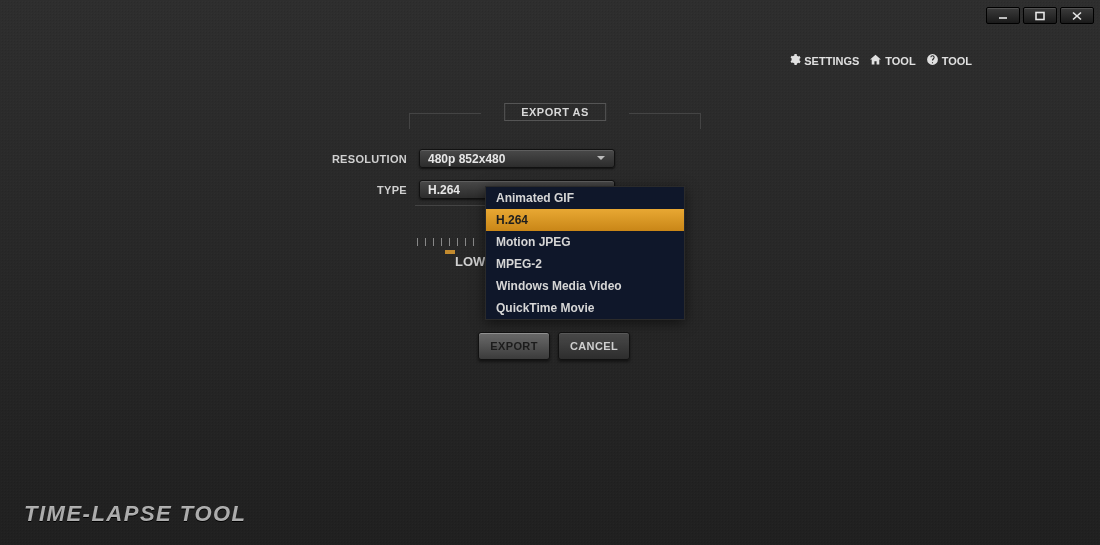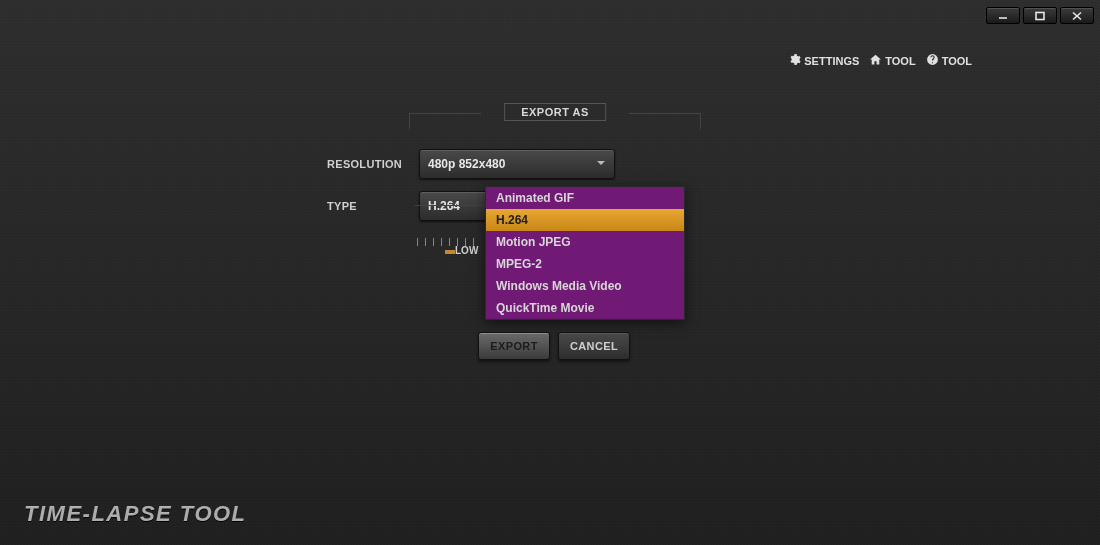--- a/index.html
+++ b/index.html
@@ -76,29 +76,29 @@
     border-top: 1px solid #444;
   }
   .bracket-l { left: -6px; border-left: 1px solid #444; }
   .bracket-r { right: -6px; border-right: 1px solid #444; }
 
   .field-row {
     display: flex; align-items: center; gap: 12px;
     margin-bottom: 12px;
   }
   .labelcol {
-    width: 80px; text-align: left;
+    width: 80px; text-align: right;
     margin-left: -88px;
     font-size: 11px; color: #d0d0d0; font-weight: bold;
     letter-spacing: 0.3px;
   }
 
   .dropdown {
     flex: none;
-    width: 196px; height: 30px;
+    width: 196px; height: 19px;
     background: linear-gradient(#494949,#2c2c2c);
     border: 1px solid #111;
     border-radius: 3px;
     box-shadow: inset 0 1px 0 rgba(255,255,255,0.12), 0 1px 2px rgba(0,0,0,0.6);
     display: flex; align-items: center; padding: 0 8px;
     position: relative; cursor: pointer;
   }
   .dropdown span {
     font-size: 12px; color: #e6e6e6; font-weight: bold;
   }
@@ -106,21 +106,21 @@
     position: absolute; right: 8px; top: 50%; transform: translateY(-50%);
   }
   .dropdown .arrow svg { width: 10px; height: 10px; fill: #bbb; }
 
   
   .ddlist {
     position: absolute;
     left: 485px;
     top: 186px;
     width: 200px;
-    background: #701a75;
+    background: #0f172a;
     border: 1px solid #2a2a2a;
     box-shadow: 0 3px 12px rgba(0,0,0,0.55);
     z-index: 50;
   }
   .ddlist .opt {
     padding: 4px 10px;
     font-size: 12px; font-weight: bold;
     color: #d6d6d6;
     cursor: pointer;
   }
@@ -140,22 +140,22 @@
   .ticks {
     position: relative; width: 64px; height: 20px;
     margin-left: 0;
   }
   .tick { position: absolute; width: 1px; height: 8px; background: #888; top: 6px; }
   .slider-handle {
     position: absolute; left: 30px; top: 18px;
     width: 10px; height: 4px; background: #c28a2e;
   }
   .lowlabel {
-    position: absolute; left: 0; top: 39px;
-    font-size: 10px; color: #cfcfcf; font-weight: bold; padding-left: 40px;
+    position: absolute; left: 0; top: 48px;
+    font-size: 13px; color: #cfcfcf; font-weight: bold; padding-left: 40px;
   }
 
   
   .actions {
     position: absolute;
     left: 478px; top: 332px;
     display: flex; gap: 8px;
   }
   .btn {
     width: 72px; height: 28px;

